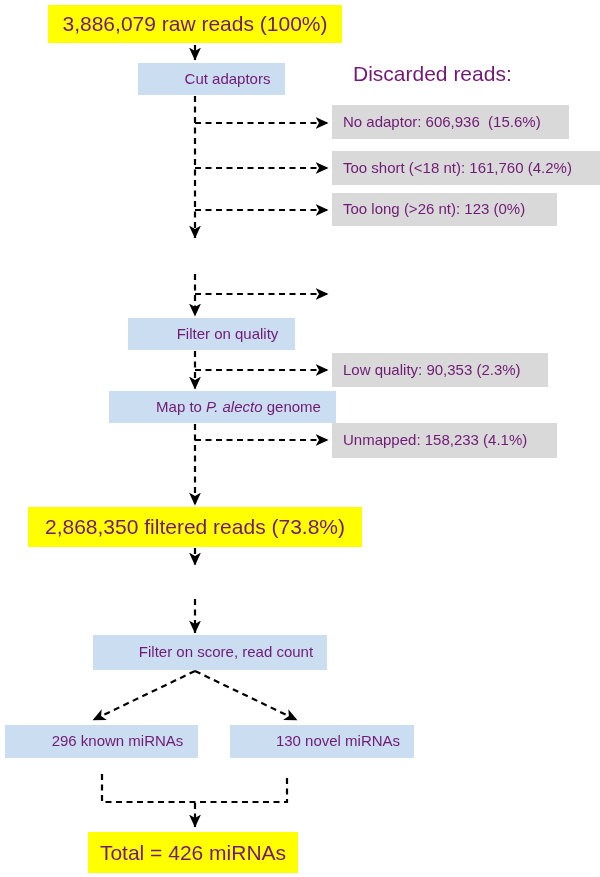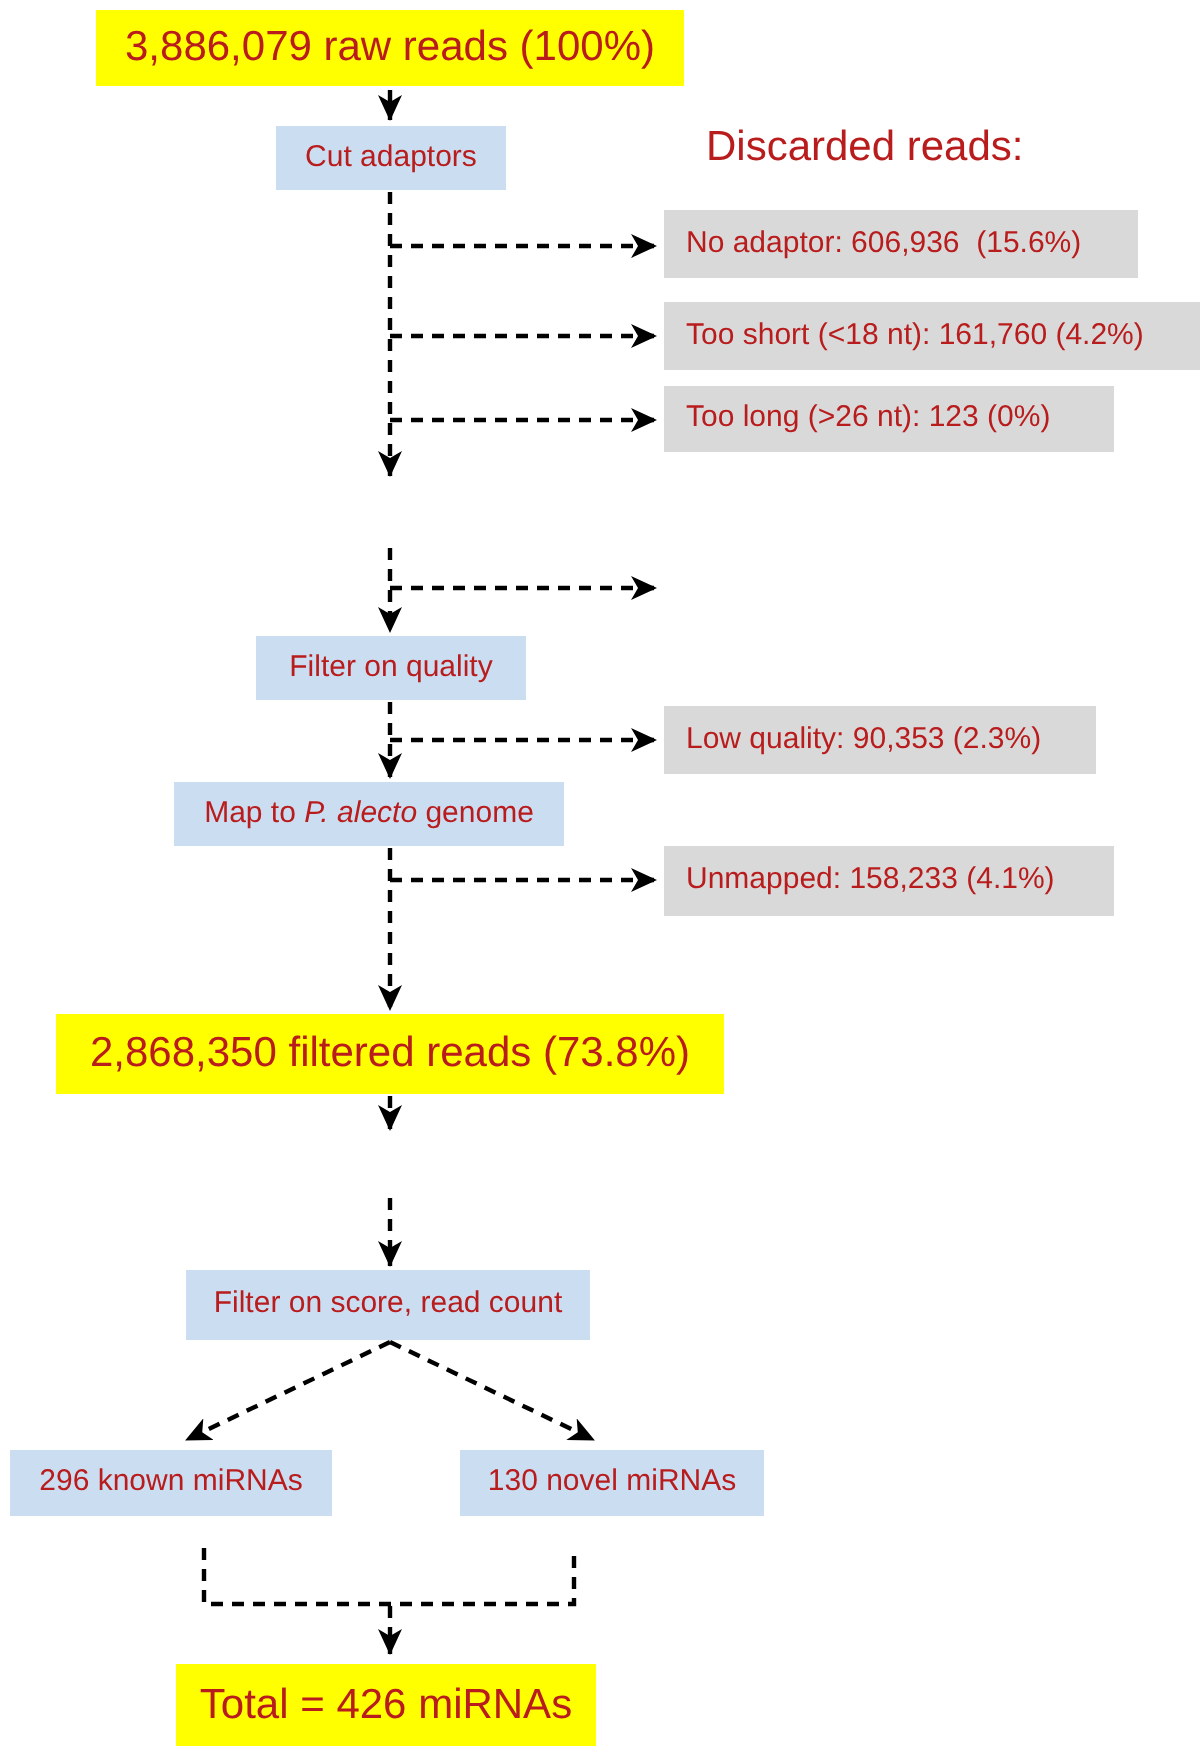--- a/index.html
+++ b/index.html
@@ -1,23 +1,23 @@
 <!DOCTYPE html>
 <html style="--highlight: #FFFF00; --node: #CBDDF1; --discard: #D9D9D9; --line: #000000;"><head>
 <meta charset="utf-8">
 <style>
   html,body{margin:0;padding:0;background:#ffffff;}
   .stage{
     position:relative;width:600px;height:877px;background:#fff;overflow:hidden;
-    font-family:"Liberation Sans",sans-serif;color:#b91c1c;text-decoration:underline;
+    font-family:"Liberation Sans",sans-serif;color:#701a75;text-decoration:underline;
   }
   .stage svg.connectors{position:absolute;left:0;top:0;pointer-events:none;}
   .box{position:absolute;display:flex;align-items:center;justify-content:center;
        text-align:center;line-height:1.1;}
-  .blue{background:var(--node,#CBDDF1);font-size:15px;}
+  .blue{background:var(--node,#CBDDF1);font-size:15px;padding-left:32px;}
   .gray{background:var(--discard,#D9D9D9);font-size:15px;justify-content:flex-start;
         padding-left:11px;white-space:pre;text-align:left;}
   .yellow{background:var(--highlight,#FFFF00);font-size:21px;}
   .heading{position:absolute;font-size:21px;white-space:nowrap;}
   .it{font-style:italic;}
 </style>
 </head>
 <body>
 
 <div class="stage">
@@ -57,21 +57,21 @@
 
   <div class="box yellow" style="left:28px;top:507px;width:334px;height:40px;">2,868,350 filtered reads (73.8%)</div>
 
   <div class="box yellow" style="left:88px;top:832px;width:210px;height:41px;">Total = 426 miRNAs</div>
 
   <div class="box blue" style="left:138px;top:63px;width:115px;height:32px;">Cut adaptors</div>
 
 
   <div class="box blue" style="left:128px;top:318px;width:135px;height:32px;">Filter on quality</div>
 
-  <div class="box blue" style="left:87px;top:391px;width:195px;height:32px;">
+  <div class="box blue" style="left:109px;top:391px;width:195px;height:32px;">
     <span><span>Map to </span><span class="it">P. alecto</span><span> genome</span></span>
   </div>
 
 
   <div class="box blue" style="left:93px;top:635px;width:202px;height:35px;">Filter on score, read count</div>
 
   <div class="box blue" style="left:5px;top:725px;width:161px;height:33px;">296 known miRNAs</div>
 
   <div class="box blue" style="left:230px;top:725px;width:152px;height:33px;text-align:right;">130 novel miRNAs</div>
 

